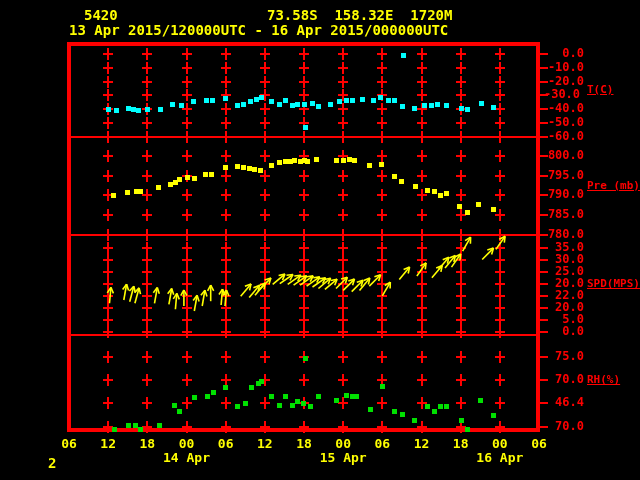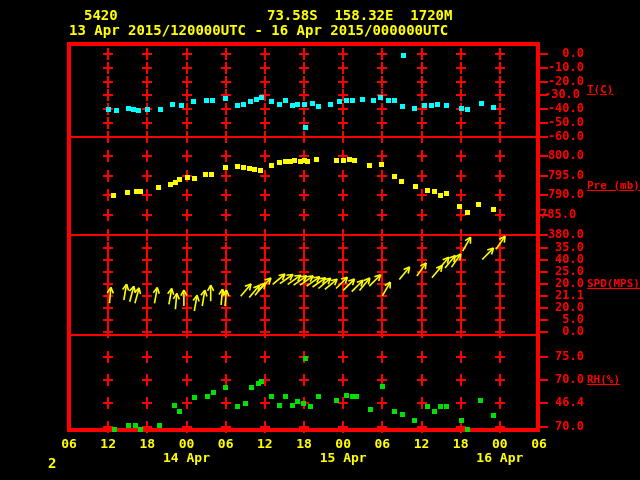--- a/index.html
+++ b/index.html
@@ -702,34 +702,34 @@
       <div class=" abs" style="left: 537px; top: 136px; width: 11px; height: 2px; background: rgb(255, 0, 0); z-index: 3;"></div>
       <div class="mono red ticklab abs" style="left: 540px; top: 130px; width: 44px; text-align: right; z-index: 3;">-60.0</div>
       <div class="mono red panlab abs" style="left: 587px; top: 83.9155px; z-index: 3;">T(C)</div>
       <div class=" abs" style="left: 537px; top: 154.808px; width: 11px; height: 2px; background: rgb(255, 0, 0); z-index: 3;"></div>
       <div class="mono red ticklab abs" style="left: 540px; top: 148.808px; width: 44px; text-align: right; z-index: 3;">800.0</div>
       <div class=" abs" style="left: 537px; top: 174.606px; width: 11px; height: 2px; background: rgb(255, 0, 0); z-index: 3;"></div>
       <div class="mono red ticklab abs" style="left: 540px; top: 168.606px; width: 44px; text-align: right; z-index: 3;">795.0</div>
       <div class=" abs" style="left: 537px; top: 194.404px; width: 11px; height: 2px; background: rgb(255, 0, 0); z-index: 3;"></div>
       <div class="mono red ticklab abs" style="left: 540px; top: 188.404px; width: 44px; text-align: right; z-index: 3;">790.0</div>
       <div class=" abs" style="left: 537px; top: 214.202px; width: 11px; height: 2px; background: rgb(255, 0, 0); z-index: 3;"></div>
-      <div class="mono red ticklab abs" style="left: 540px; top: 208.202px; width: 44px; z-index: 3;">785.0</div>
+      <div class="mono red ticklab abs" style="left: 540px; top: 208.202px; width: 44px; text-align: right; z-index: 3;">785.0</div>
       <div class=" abs" style="left: 537px; top: 234px; width: 11px; height: 2px; background: rgb(255, 0, 0); z-index: 3;"></div>
-      <div class="mono red ticklab abs" style="left: 540px; top: 228px; width: 44px; text-align: right; z-index: 3;">380.0</div>
+      <div class="mono red ticklab abs" style="left: 540px; top: 228px; width: 44px; text-align: right; z-index: 3;">780.0</div>
       <div class="mono red panlab abs" style="left: 587px; top: 179.505px; z-index: 3;">Pre (mb)</div>
       <div class=" abs" style="left: 537px; top: 247.429px; width: 11px; height: 2px; background: rgb(255, 0, 0); z-index: 3;"></div>
       <div class="mono red ticklab abs" style="left: 540px; top: 241.429px; width: 44px; text-align: right; z-index: 3;">35.0</div>
       <div class=" abs" style="left: 537px; top: 259.42px; width: 11px; height: 2px; background: rgb(255, 0, 0); z-index: 3;"></div>
-      <div class="mono red ticklab abs" style="left: 540px; top: 253.42px; width: 44px; text-align: right; z-index: 3;">40.0</div>
+      <div class="mono red ticklab abs" style="left: 540px; top: 253.42px; width: 44px; text-align: right; z-index: 3;">30.0</div>
       <div class=" abs" style="left: 537px; top: 271.41px; width: 11px; height: 2px; background: rgb(255, 0, 0); z-index: 3;"></div>
       <div class="mono red ticklab abs" style="left: 540px; top: 265.41px; width: 44px; text-align: right; z-index: 3;">25.0</div>
       <div class=" abs" style="left: 537px; top: 283.4px; width: 11px; height: 2px; background: rgb(255, 0, 0); z-index: 3;"></div>
       <div class="mono red ticklab abs" style="left: 540px; top: 277.4px; width: 44px; text-align: right; z-index: 3;">20.0</div>
       <div class=" abs" style="left: 537px; top: 295.391px; width: 11px; height: 2px; background: rgb(255, 0, 0); z-index: 3;"></div>
-      <div class="mono red ticklab abs" style="left: 540px; top: 289.391px; width: 44px; text-align: right; z-index: 3;">21.1</div>
+      <div class="mono red ticklab abs" style="left: 540px; top: 289.391px; width: 44px; text-align: right; z-index: 3;">22.0</div>
       <div class=" abs" style="left: 537px; top: 307.381px; width: 11px; height: 2px; background: rgb(255, 0, 0); z-index: 3;"></div>
       <div class="mono red ticklab abs" style="left: 540px; top: 301.381px; width: 44px; text-align: right; z-index: 3;">20.0</div>
       <div class=" abs" style="left: 537px; top: 319.372px; width: 11px; height: 2px; background: rgb(255, 0, 0); z-index: 3;"></div>
       <div class="mono red ticklab abs" style="left: 540px; top: 313.372px; width: 44px; text-align: right; z-index: 3;">5.0</div>
       <div class=" abs" style="left: 537px; top: 331.362px; width: 11px; height: 2px; background: rgb(255, 0, 0); z-index: 3;"></div>
       <div class="mono red ticklab abs" style="left: 540px; top: 325.362px; width: 44px; text-align: right; z-index: 3;">0.0</div>
       <div class="mono red panlab abs" style="left: 587px; top: 278.4px; z-index: 3;">SPD(MPS)</div>
       <div class=" abs" style="left: 537px; top: 356.045px; width: 11px; height: 2px; background: rgb(255, 0, 0); z-index: 3;"></div>
       <div class="mono red ticklab abs" style="left: 540px; top: 350.045px; width: 44px; text-align: right; z-index: 3;">75.0</div>
       <div class=" abs" style="left: 537px; top: 379.251px; width: 11px; height: 2px; background: rgb(255, 0, 0); z-index: 3;"></div>

